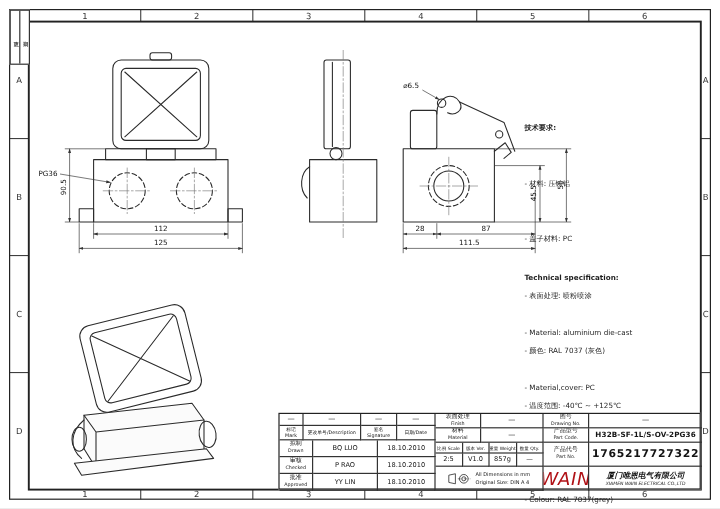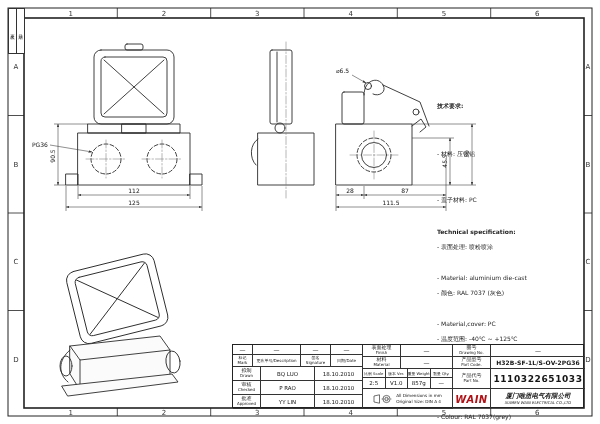--- a/index.html
+++ b/index.html
@@ -36,21 +36,21 @@
     display:flex; align-items:center; justify-content:center; overflow:hidden; white-space:nowrap; }
   .cell.stack { flex-direction:column; line-height:1.12; }
   .f-cn { font-size:5px; }
   .f-en { font-size:4px; color:#222; }
   .f-hdr { font-size:4px; }
   .f-val { font-size:5.5px; }
   .f-dash { font-size:6px; }
   .f-code { font-size:6px; font-weight:bold; letter-spacing:0.1px; }
   .f-partno { font-size:9px; font-weight:bold; letter-spacing:0.6px; }
   .f-note { font-size:4.2px; line-height:1.25; }
-  .logo-wain { font-size:10px; font-weight:bold; font-style:italic; color:#b01116; letter-spacing:0.5px; }
+  .logo-wain { font-size:15px; font-weight:normal; font-style:italic; color:#b01116; letter-spacing:0.5px; }
   .company { flex-direction:column; line-height:1.15;font-style:italic; }
   .company .c-cn { font-size:6.5px; font-weight:bold; }
   .company .c-en { font-size:3.8px; color:#222; }
   .minihdr { font-size:3.8px; }
   .note-wrap { display:flex; align-items:center; gap:3px; }
 </style>
 </head>
 <body>
 
 <div class="page">
@@ -310,21 +310,21 @@
     <div class="cell stack" style="left:220px;top:12px;width:38px;height:12px">
       <span class="f-cn">产品型号</span>
       <span class="f-en">Part Code.</span>
     </div>
     <div class="cell f-code" style="left:258px;top:12px;width:94px;height:12px;border-right:none">H32B-SF-1L/S-OV-2PG36</div>
 
     <div class="cell stack" style="left:220px;top:24px;width:38px;height:20px">
       <span class="f-cn">产品代号</span>
       <span class="f-en">Part No.</span>
     </div>
-    <div class="cell f-partno" style="left:258px;top:24px;width:94px;height:20px;border-right:none">1110322651033</div>
+    <div class="cell f-partno" style="left:258px;top:24px;width:94px;height:20px;border-right:none">1765217727322</div>
 
     <div class="cell" style="left:220px;top:44px;width:38px;height:20px;border-bottom:none">
       <span class="logo-wain">WAIN</span>
     </div>
     <div class="cell stack company" style="left:258px;top:44px;width:94px;height:20px;border-right:none;border-bottom:none">
       <span class="c-cn">厦门唯恩电气有限公司</span>
       <span class="c-en">XIAMEN WAIN ELECTRICAL CO.,LTD</span>
     </div>
   </div>
 

